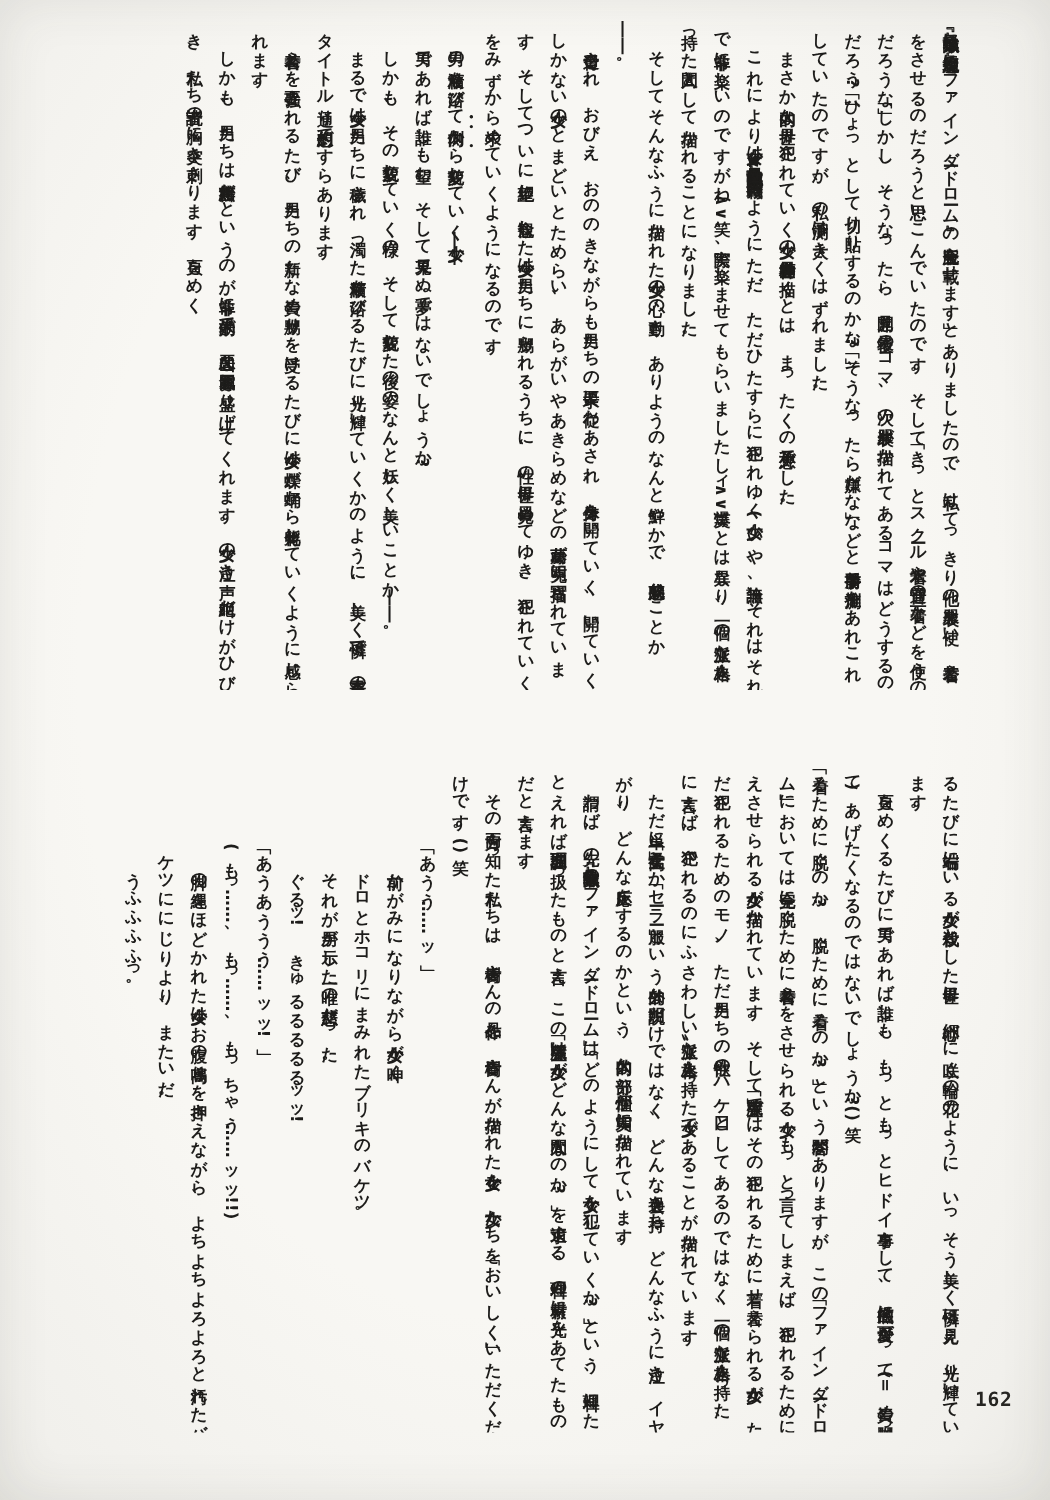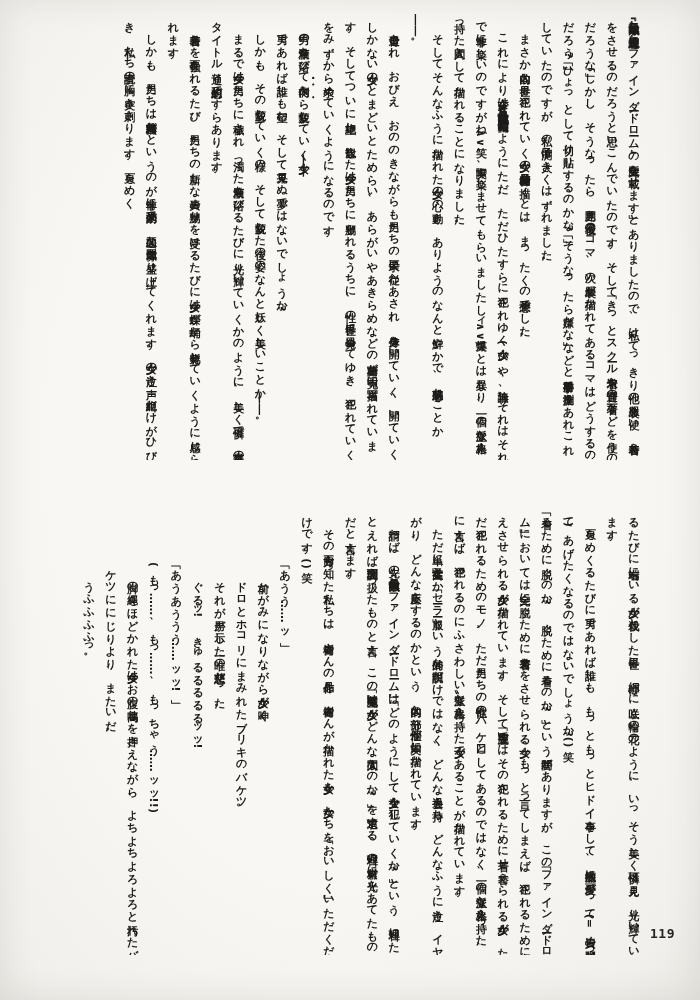--- a/index.html
+++ b/index.html
@@ -86,15 +86,15 @@
         <p class="indent">ドロとホコリにまみれたブリキのバケツ。</p>
         <p class="indent">それが男が示した唯一の慈悲だった。</p>
         <p class="indent">ぐるッ!　きゅるるるるるッッ!</p>
         <p>「あうあううう……ッッ!」</p>
         <p>(もっ……、もっ……、もっちゃう……ッッ!!)</p>
         <p class="indent">脚の縄をほどかれた少女はお腹の高鳴りを押さえながら、よちよちよろよろと汚れたバケツににじりより、またいだ。</p>
         <p class="indent">うふふふふっ。</p>
       </div>
   </div>
 
-  <div class="page-number">119</div>
+  <div class="page-number">162</div>
 
 </div>
 
 </body></html>

